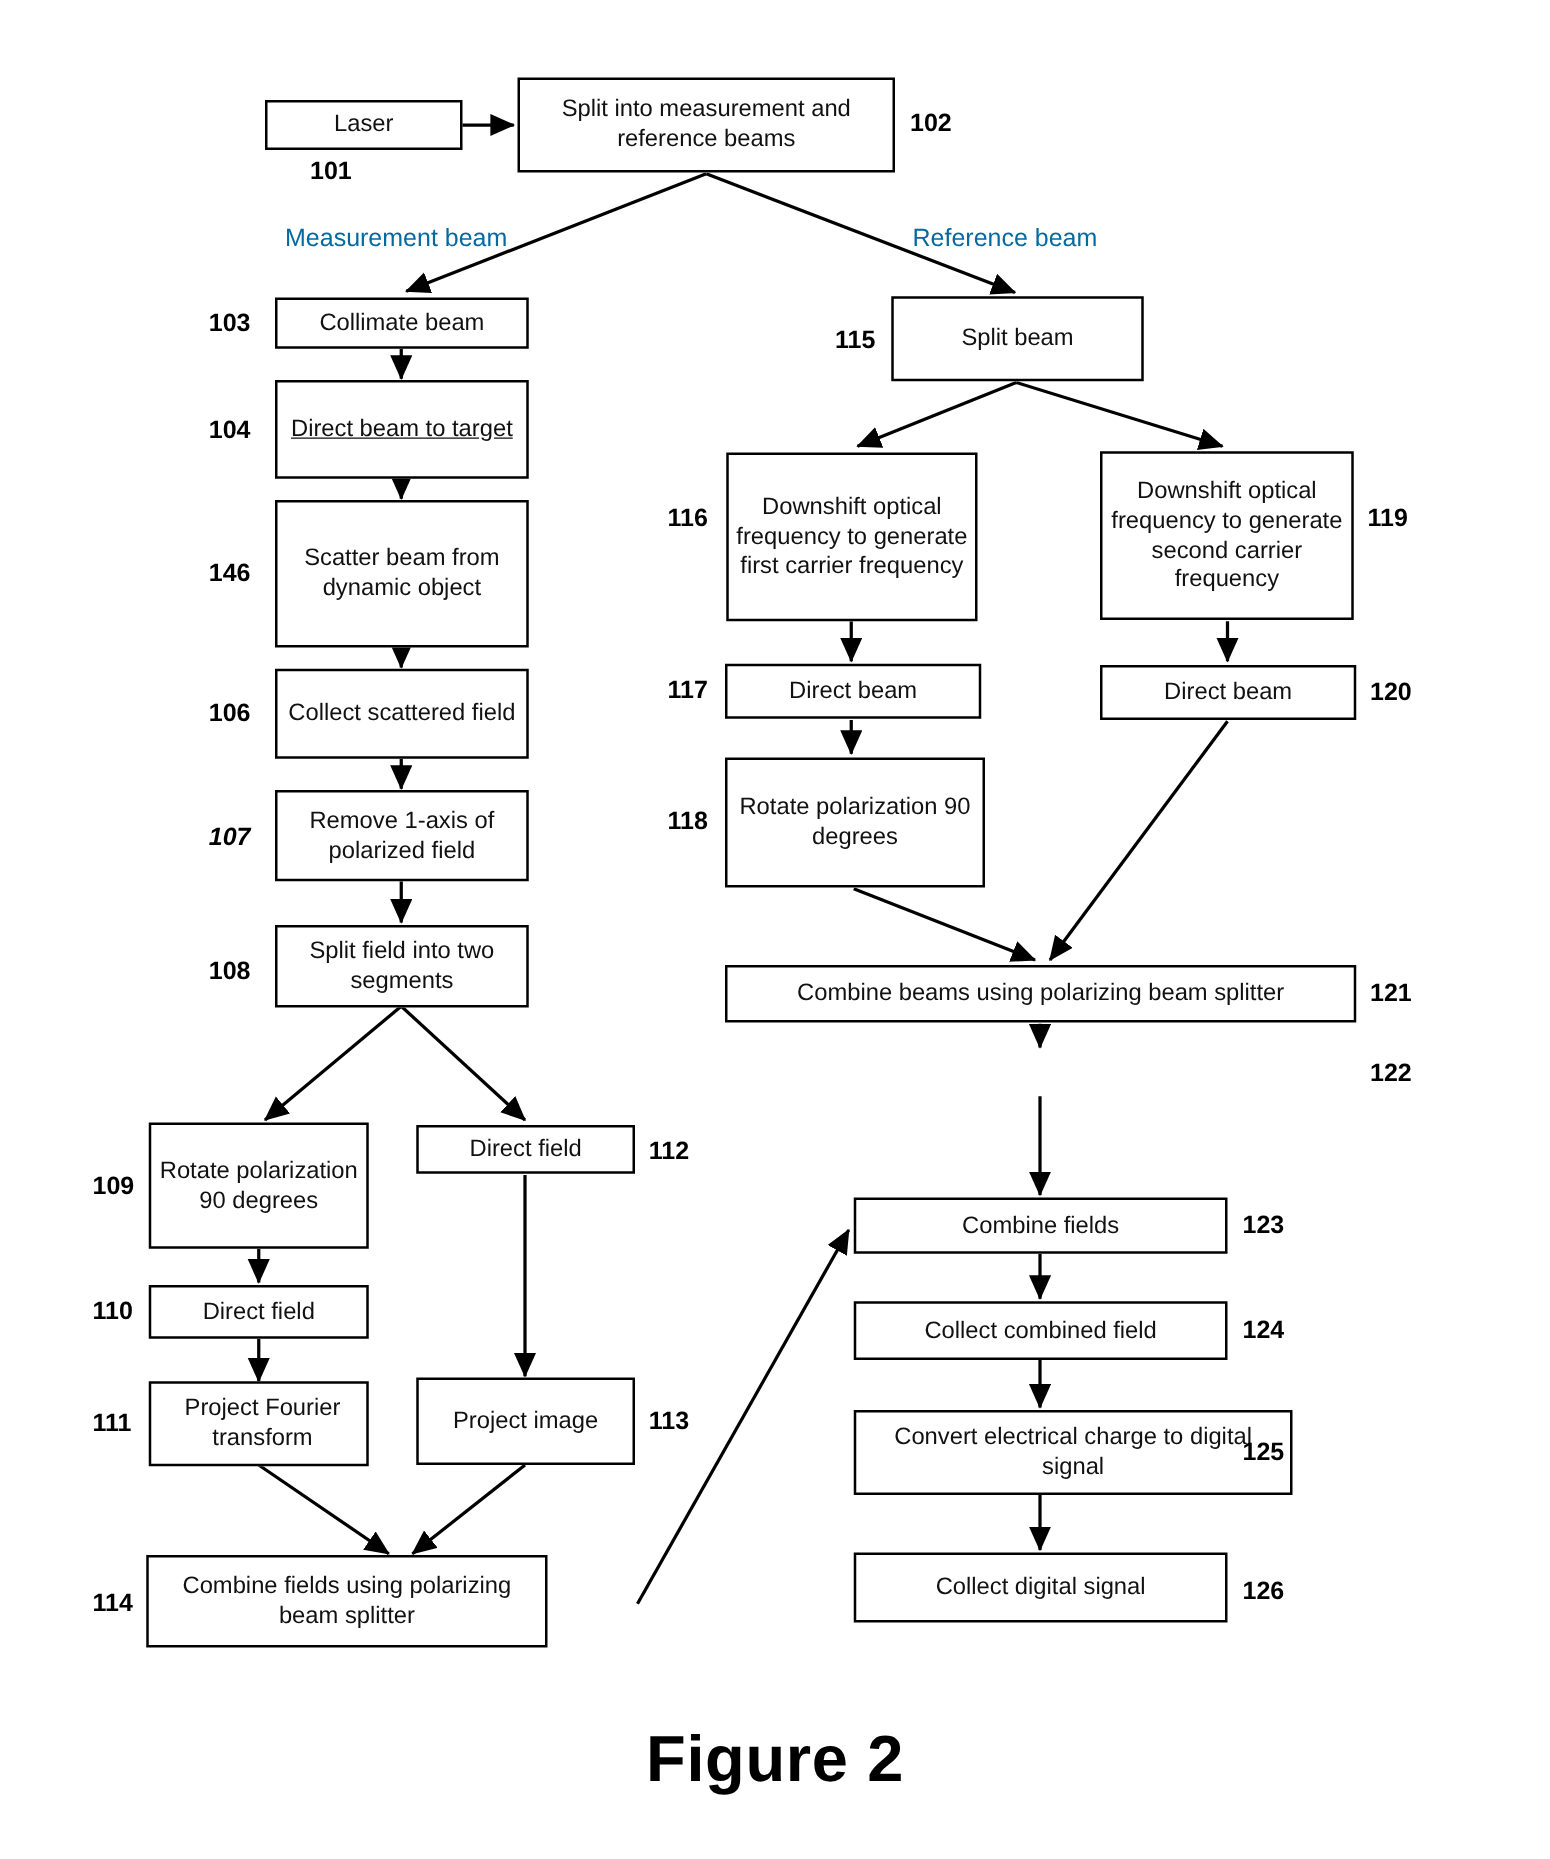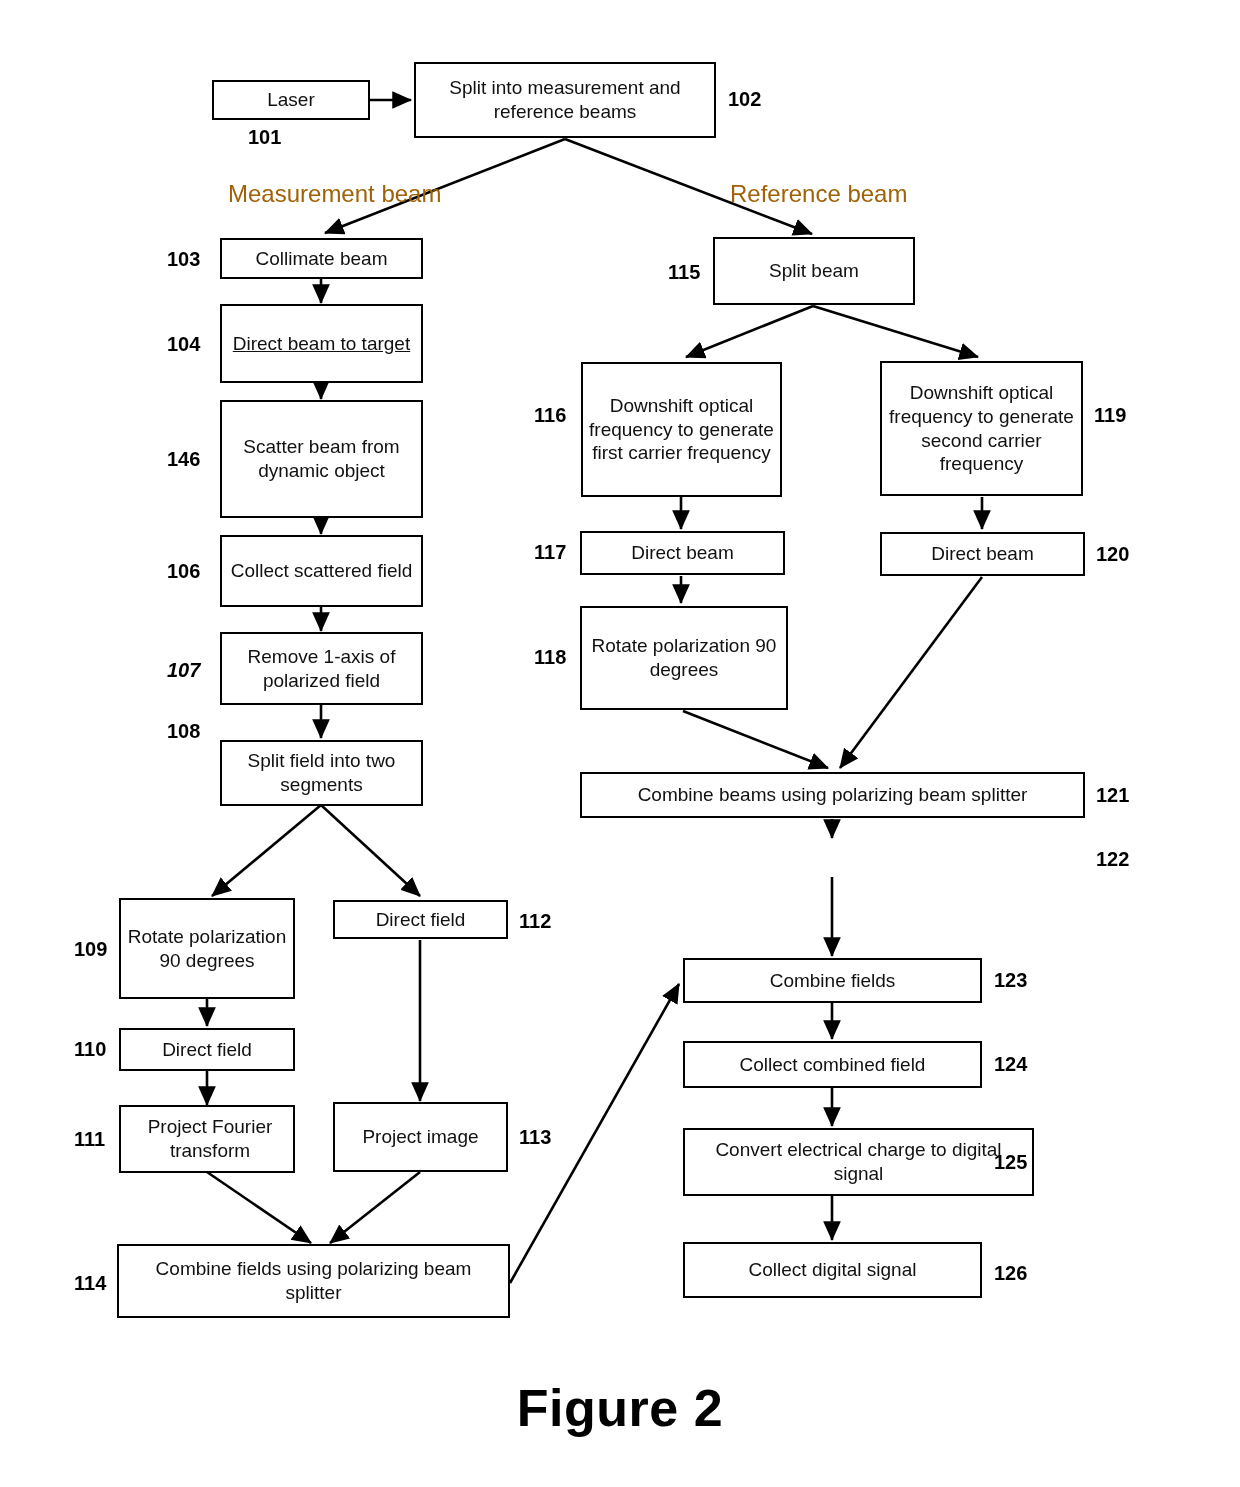--- a/index.html
+++ b/index.html
@@ -49,22 +49,22 @@
   .ref {
     position: absolute;
     font-weight: bold;
     font-size: 20px;
     color: #000000;
     z-index: 3;
     white-space: nowrap;
   }
   .edge-label {
     position: absolute;
-    font-size: 24px;
-    color: #a16207;
+    font-size: 20px;
+    color: #0369a1;
     z-index: 3;
     white-space: nowrap;
   }
   #figure-caption {
     position: absolute;
     left: 0;
     top: 1378px;
     width: 1240px;
     text-align: center;
     font-size: 52px;
@@ -167,21 +167,21 @@
   <div class="ref" style="left:167px; top:560px;">106</div>
 
   <div class="node" style="left:220px; top:632px; width:203px; height:73px;">
     <span>Remove 1-axis of polarized field</span>
   </div>
   <div class="ref" style="left:167px; top:659px;font-style:italic;">107</div>
 
   <div class="node" style="left:220px; top:740px; width:203px; height:66px;">
     <span>Split field into two segments</span>
   </div>
-  <div class="ref" style="left:167px; top:720px;">108</div>
+  <div class="ref" style="left:167px; top:766px;">108</div>
 
   <div class="node" style="left:119px; top:898px; width:176px; height:101px;">
     <span>Rotate polarization 90 degrees</span>
   </div>
   <div class="ref" style="left:74px; top:938px;">109</div>
 
   <div class="node" style="left:119px; top:1028px; width:176px; height:43px;">
     <span>Direct field</span>
   </div>
   <div class="ref" style="left:74px; top:1038px;">110</div>
@@ -194,21 +194,21 @@
   <div class="node" style="left:333px; top:900px; width:175px; height:39px;">
     <span>Direct field</span>
   </div>
   <div class="ref" style="left:519px; top:910px;">112</div>
 
   <div class="node" style="left:333px; top:1102px; width:175px; height:70px;">
     <span>Project image</span>
   </div>
   <div class="ref" style="left:519px; top:1126px;">113</div>
 
-  <div class="node" style="left:117px; top:1244px; width:393px; height:74px;">
+  <div class="node" style="left:117px; top:1244px; width:321px; height:74px;">
     <span>Combine fields using polarizing beam splitter</span>
   </div>
   <div class="ref" style="left:74px; top:1272px;">114</div>
 
   <div class="node" style="left:713px; top:237px; width:202px; height:68px;">
     <span>Split beam</span>
   </div>
   <div class="ref" style="left:668px; top:261px;">115</div>
 
   <div class="node" style="left:581px; top:362px; width:201px; height:135px;">

